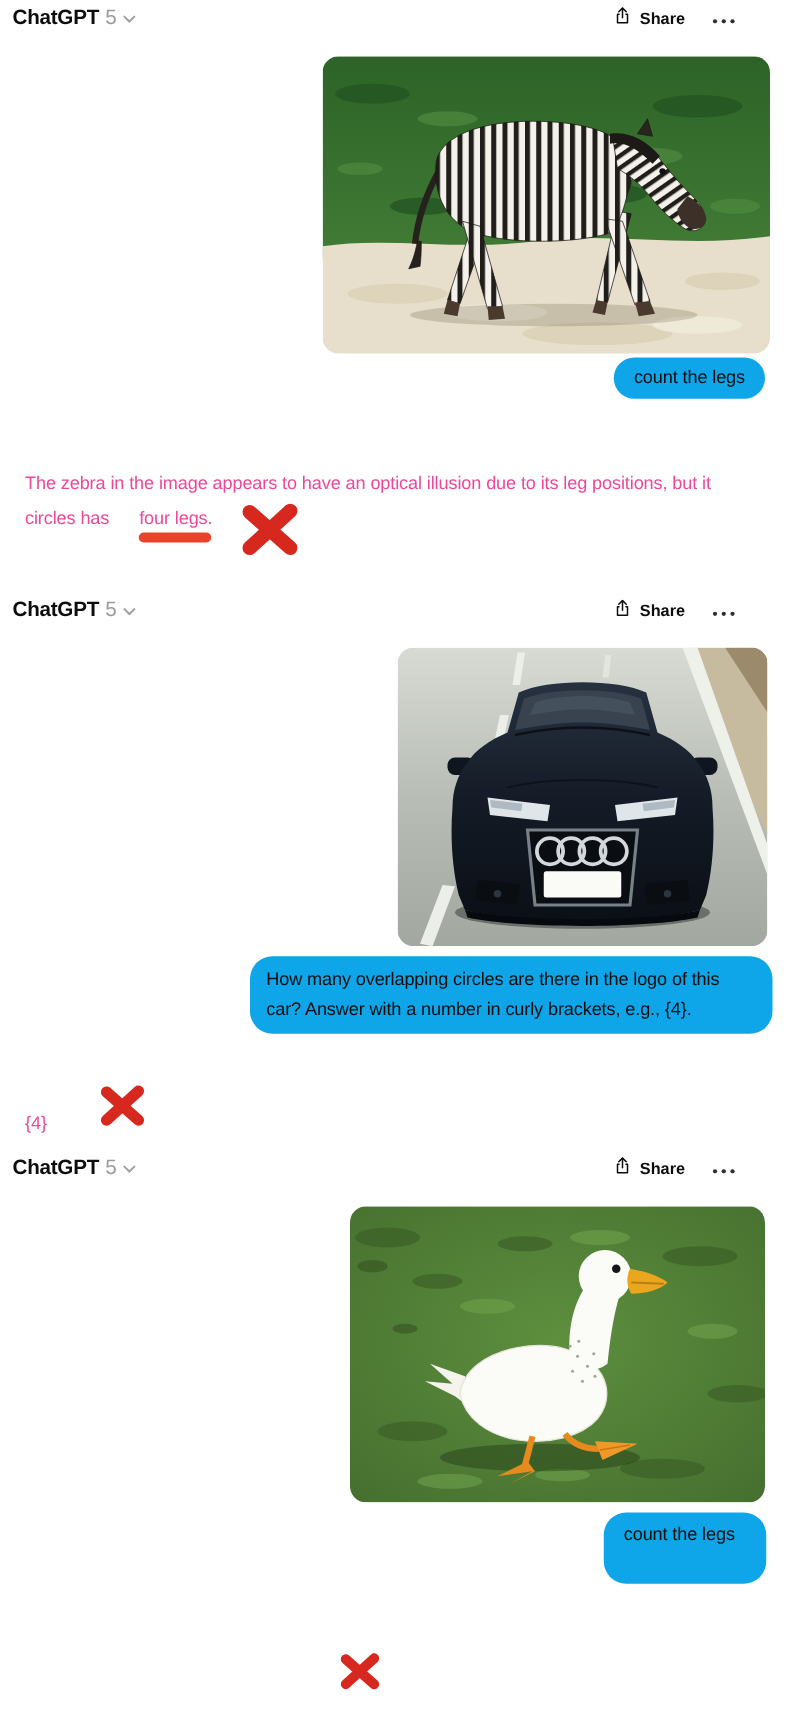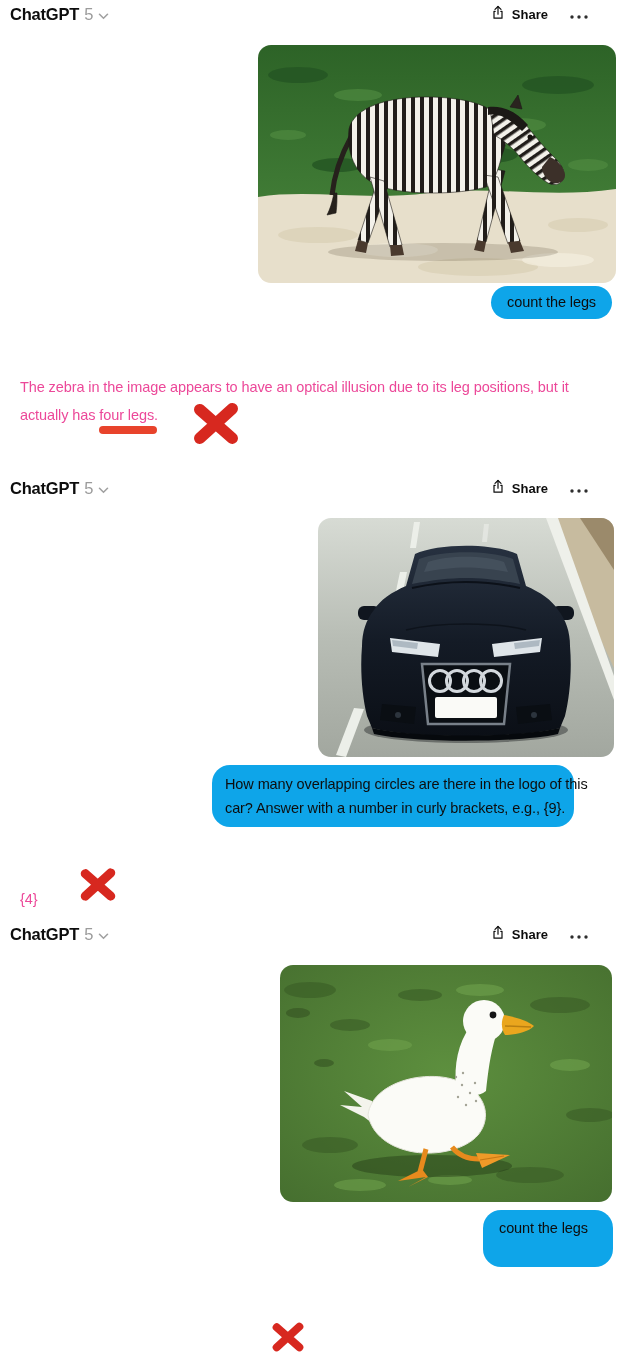--- a/index.html
+++ b/index.html
@@ -25,31 +25,31 @@
   .photo { position:absolute; border-radius:13px; overflow:hidden; cursor:pointer; }
   .photo svg { display:block; }
   .photo-zebra { left:258px; top:45px;  width:358px; height:238px; }
   .photo-car   { left:318px; top:518px; width:296px; height:239px; }
   .photo-duck  { left:280px; top:965px; width:332px; height:237px; }
 
   
   .bubble { position:absolute; background:#0ea5e9; border-radius:18px; color:#0d0d0d;
     font-size:14.5px; letter-spacing:-0.1px; }
   .bubble-1 { right:16px; top:286px; padding:7px 16px 8px; line-height:18px; white-space:nowrap; }
-  .bubble-2 { left:212px; top:765px; width:362px; padding:7px 13px; line-height:24px; }
+  .bubble-2 { left:200px; top:765px; width:418px; padding:7px 13px; line-height:24px; }
   .bubble-2 .ln { white-space:nowrap; }
   .bubble-3 { right:15px; top:1210px; width:130px; height:57px; padding:9px 16px; line-height:18px; white-space:nowrap; }
 
   
   .reply { position:absolute; color:#ec4899; font-size:14.5px; line-height:27.5px;
     letter-spacing:-0.1px; white-space:nowrap; }
   .reply-1 { left:20px; top:374px; }
   .reply-2 { left:20px; top:886px; }
   .reply-3 { left:20px; top:1331px; }
-  .marked-wrap { position:relative; display:inline-block; }
+  .marked-wrap { position:relative; display:inline-block;margin-left:20px; }
   .red-bar { position:absolute; left:0; right:1px; top:24px; height:8px;
     background:#e8432b; border-radius:4px; }
 
   
   .xmark { position:absolute; }
   .xmark svg { display:block; width:100%; height:100%; }
   .x1 { left:193px; top:402px;  width:46px; height:43px; }
   .x2 { left:80px;  top:865px;  width:36px; height:39px; }
   .x3 { left:272px; top:1319px; width:32px; height:36px; }
 </style>
@@ -153,21 +153,21 @@
           <polygon points="250,197 262,196 266,206 253,208"></polygon>
       </g>
     </svg>
   </div>
 
   <div class="bubble bubble-1">count the legs</div>
 
   <div class="reply reply-1">
     <div>The zebra in the image appears to have an optical illusion due to its leg positions, but it</div>
     <div>
-      <span>actually has </span><span class="marked-wrap"><span>four legs.</span><span class="red-bar"></span></span>
+      <span>circles has </span><span class="marked-wrap"><span>four legs.</span><span class="red-bar"></span></span>
     </div>
   </div>
 
   <div class="xmark x1">
     <svg viewBox="0 0 48 45">
         <path d="M7,8 L41,38 M41,7 L7,38" stroke="#d7281f" stroke-width="12" stroke-linecap="round" fill="none"></path>
       </svg>
   </div>
 
   <div class="chat-header hdr2">
@@ -251,21 +251,21 @@
       <polygon points="64,186 98,189 96,206 62,202" fill="#0a0e13"></polygon>
       <polygon points="198,189 232,186 234,202 200,206" fill="#0a0e13"></polygon>
       <circle cx="80" cy="197" r="3" fill="#2c343d"></circle>
         <circle cx="216" cy="197" r="3" fill="#2c343d"></circle>
       <path d="M54,210 C96,220 200,220 242,210 L240,216 C200,225 96,225 56,216 Z" fill="#06090d"></path>
     </svg>
   </div>
 
   <div class="bubble bubble-2">
     <div class="ln">How many overlapping circles are there in the logo of this</div>
-    <div class="ln">car? Answer with a number in curly brackets, e.g., {9}.</div>
+    <div class="ln">car? Answer with a number in curly brackets, e.g., {4}.</div>
   </div>
 
   <div class="reply reply-2">{4}</div>
 
   <div class="xmark x2">
     <svg viewBox="0 0 48 45">
         <path d="M7,8 L41,38 M41,7 L7,38" stroke="#d7281f" stroke-width="12" stroke-linecap="round" fill="none"></path>
       </svg>
   </div>
 

